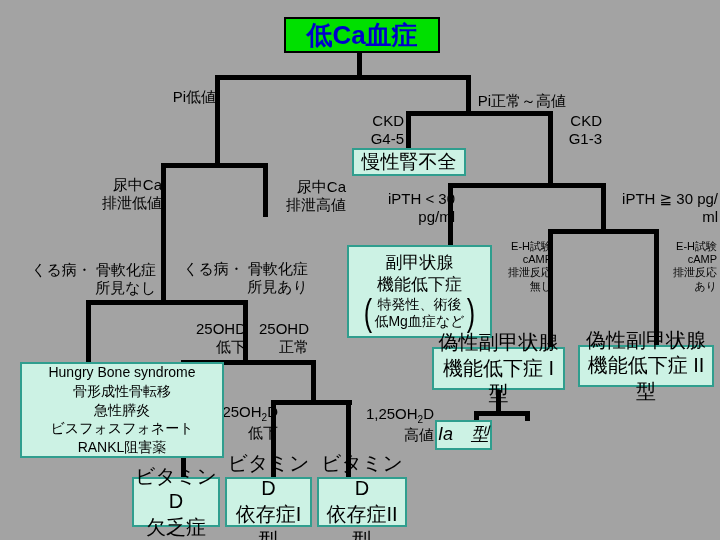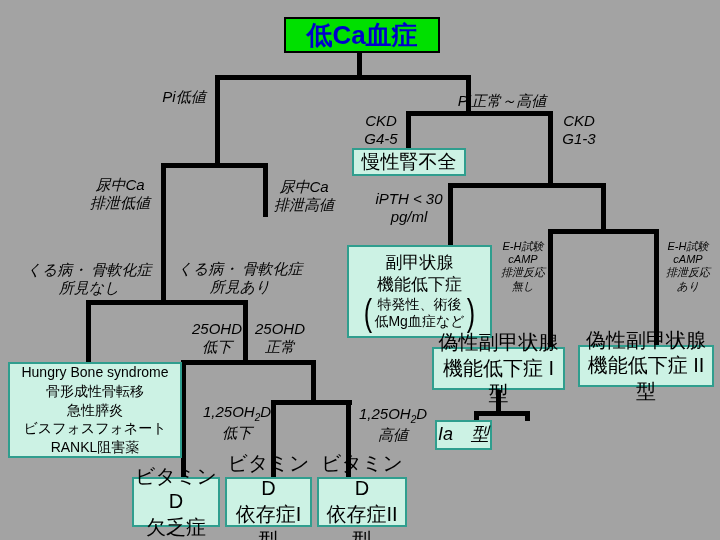--- a/index.html
+++ b/index.html
@@ -17,23 +17,22 @@
     border:2px solid var(--node-border,#2f9e8e);
     display:flex;flex-direction:column;align-items:center;justify-content:center;
     text-align:center;box-sizing:border-box;line-height:1.28;
   }
   .rootbox{
     position:absolute;background:var(--root-fill,#00e000);border:2px solid #000;
     display:flex;align-items:center;justify-content:center;text-align:center;
     color:var(--root-text,#0000cc);font-size:26px;font-weight:bold;box-sizing:border-box;
   }
   .lbl{
-    position:absolute;text-align:center;font-size:15px;line-height:1.22;
+    position:absolute;text-align:right;font-size:15px;line-height:1.22;
     white-space:pre-line;
-    font-style:italic;
   }
   .pre{white-space:pre-line;}
   .small{font-size:11px;line-height:1.2;}
   .f19{font-size:19px;}
   .f18{font-size:18px;font-style:italic;}
   .f16{font-size:17px;}
   .f15{font-size:20px;}
   .f14{font-size:14px;line-height:1.33;}
   .brrow{display:flex;align-items:center;justify-content:center;}
   .paren{font-size:36px;font-weight:200;line-height:1;transform:scaleX(.7);}
@@ -72,31 +71,33 @@
   <i class="ln" style="left:311px;top:360px;width:5px;height:45px"></i>
   <i class="ln" style="left:271px;top:400px;width:81px;height:5px"></i>
   <i class="ln" style="left:271px;top:400px;width:5px;height:77px"></i>
   <i class="ln" style="left:346px;top:400px;width:5px;height:77px"></i>
 
   <div class="rootbox" style="left:284px;top:17px;width:156px;height:36px">
     <span>低Ca血症</span>
   </div>
 
   <div class="lbl" style="left:152px;top:88px;width:64px">Pi低値</div>
-  <div class="lbl" style="left:454px;top:92px;width:96px">Pi正常～高値</div>
+  <div class="lbl" style="left:470px;top:92px;width:96px">Pi正常～高値</div>
   <div class="lbl" style="left:358px;top:112px;width:46px">CKD
 G4-5</div>
   <div class="lbl" style="left:556px;top:112px;width:46px">CKD
 G1-3</div>
   <div class="lbl" style="left:78px;top:176px;width:84px">尿中Ca
 排泄低値</div>
   <div class="lbl" style="left:262px;top:178px;width:84px">尿中Ca
 排泄高値</div>
   <div class="lbl" style="left:363px;top:190px;width:92px">iPTH &lt; 30
 pg/ml</div>
+  <div class="lbl" style="left:608px;top:190px;width:110px">iPTH ≧ 30 pg/
+ml</div>
   <div class="lbl small" style="left:494px;top:240px;width:58px">E-H試験
 cAMP
 排泄反応
 無し</div>
   <div class="lbl small" style="left:659px;top:240px;width:58px">E-H試験
 cAMP
 排泄反応
 あり</div>
   <div class="lbl" style="left:22px;top:261px;width:134px">くる病・ 骨軟化症
 所見なし</div>
@@ -120,21 +121,21 @@
     <div class="pre f16">副甲状腺
 機能低下症</div>
     <div class="brrow">
       <span class="paren">(</span>
       <div class="pre f14" style="line-height:1.25">特発性、術後
 低Mg血症など</div>
       <span class="paren">)</span>
     </div>
   </div>
 
-  <div class="node f14" style="left:8px;top:362px;width:174px;height:96px">
+  <div class="node f14" style="left:20px;top:362px;width:204px;height:96px">
     <span class="pre">Hungry Bone syndrome
 骨形成性骨転移
 急性膵炎
 ビスフォスフォネート
 RANKL阻害薬</span>
   </div>
 
   <div class="node f15" style="left:432px;top:347px;width:133px;height:43px">
     <span class="pre">偽性副甲状腺
 機能低下症 I 型</span>

